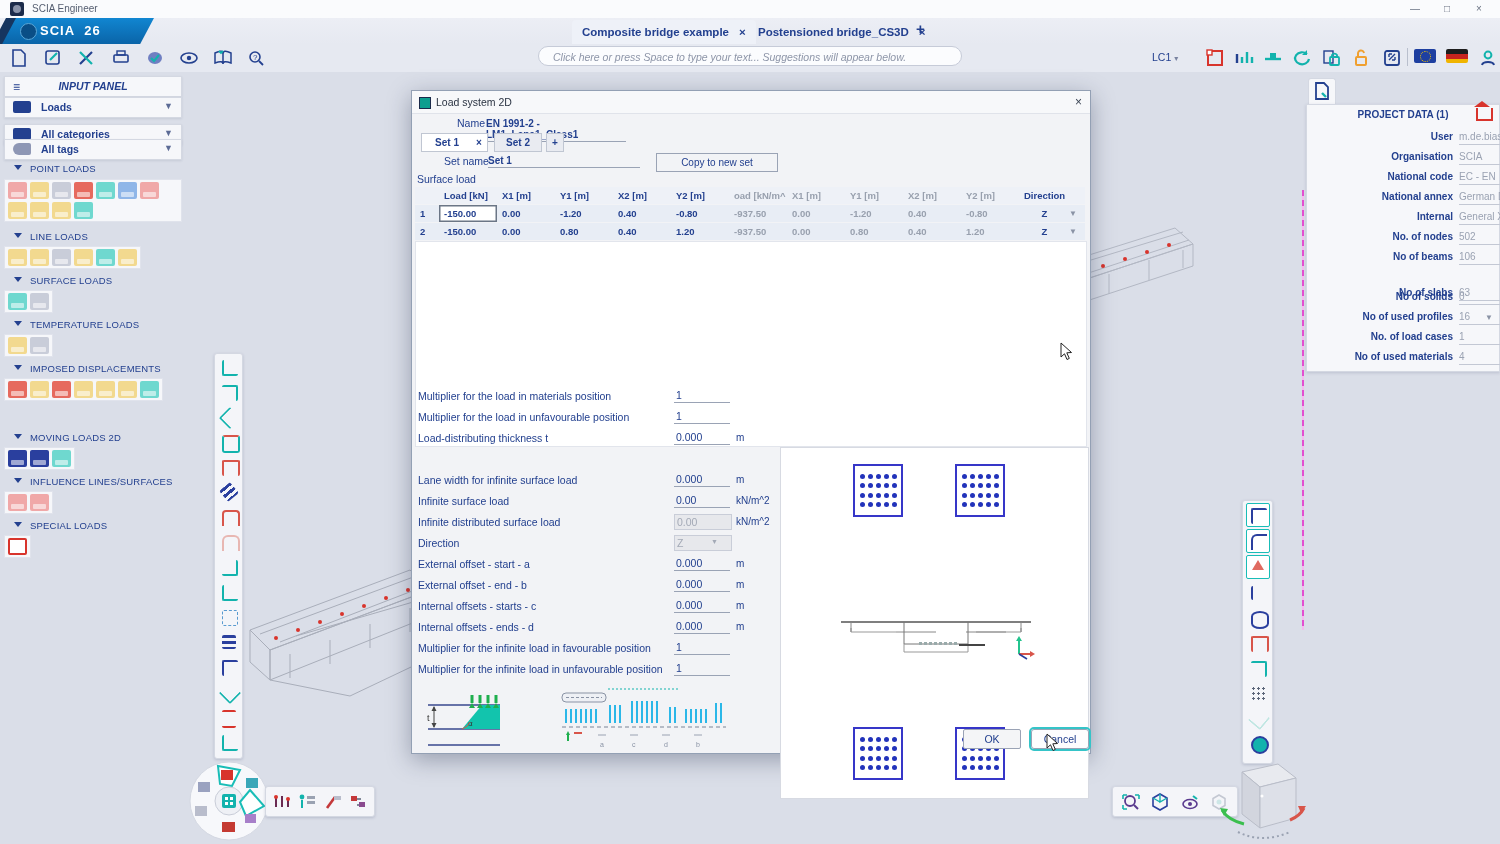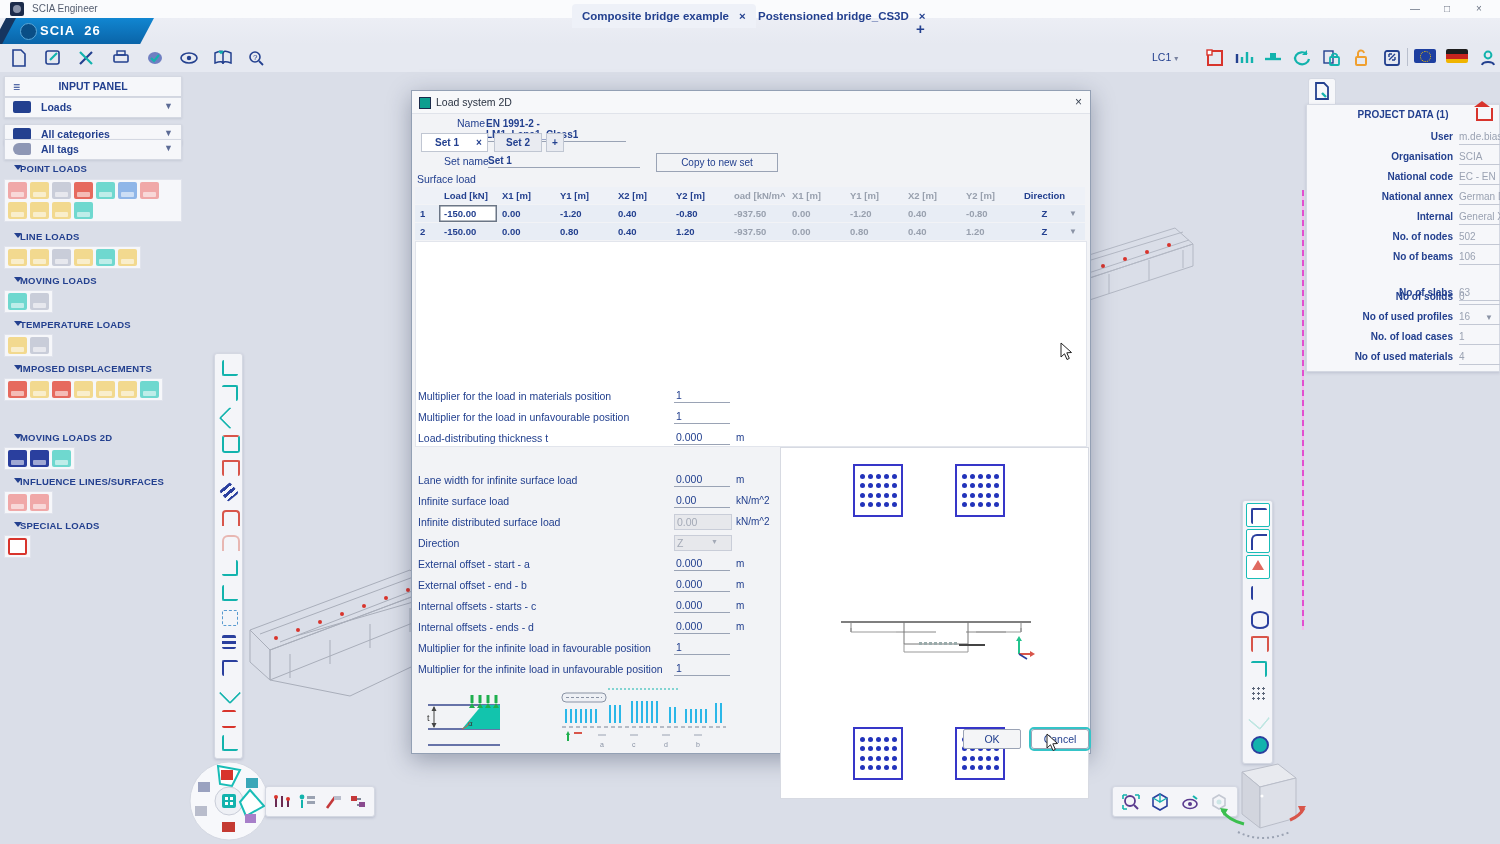--- a/index.html
+++ b/index.html
@@ -14,49 +14,49 @@
   #title-text{left:32px;top:3px;font-size:10px;color:#555e70;}
   .wbtn{top:2px;width:30px;height:14px;text-align:center;font-size:10px;color:#6b7383;line-height:14px;}
 
   
   #header{left:0;top:18px;width:1500px;height:26px;background:linear-gradient(#eceef5,#e6e9f1);}
   #scia-tab{left:6px;top:18px;width:158px;height:26px;}
   #scia-tab .edge{position:absolute;left:0;top:0;width:26px;height:26px;background:#16355f;transform:skewX(-28deg);transform-origin:top left;}
   #scia-tab .body{position:absolute;left:10px;top:0;width:138px;height:26px;background:linear-gradient(#1186d1,#0a64a8);transform:skewX(-28deg);transform-origin:top left;}
   #scia-tab .label{position:absolute;left:34px;top:5px;color:#fff;font-weight:bold;font-size:13px;letter-spacing:1px;}
   #scia-tab .logo{position:absolute;left:14px;top:5px;width:15px;height:15px;border-radius:50%;background:#0a4e86;border:1px solid #5aa7d8;}
-  .doctab{top:4px;height:24px;font-size:11.5px;font-weight:bold;color:#23408f;line-height:24px;}
+  .doctab{top:20px;height:24px;font-size:11.5px;font-weight:bold;color:#23408f;line-height:24px;}
   .doctab .x{margin-left:10px;font-weight:bold;color:#23408f;cursor:pointer;}
   .doctab.active{background:#eef1f8;border-radius:4px 4px 0 0;padding:0 10px;}
   #tab-add{top:20px;font-size:15px;font-weight:bold;color:#23408f;}
 
   
   #toolbar{left:0;top:44px;width:1500px;height:28px;background:#e6e9f1;}
   .tbi{top:48px;width:22px;height:20px;}
   .tbi svg{width:22px;height:20px;}
   #spotlight{left:538px;top:46px;width:424px;height:20px;background:#fbfcfe;border:1px solid #c6cbd8;border-radius:10px;font-size:10.5px;font-style:italic;color:#8d95a8;line-height:20px;padding-left:14px;box-sizing:border-box;}
   #lc-select{left:1152px;top:51px;font-size:10.5px;color:#23408f;}
   .flag{top:49px;width:22px;height:14px;border-radius:2px;}
   #flag-eu{background:#1e3fa0;}
   #flag-eu:after{content:"";position:absolute;left:6px;top:2px;width:9px;height:9px;border-radius:50%;border:1.5px dotted #f5c400;}
   #flag-de{overflow:hidden;}
   #flag-de .s1{position:absolute;left:0;top:0;width:22px;height:5px;background:#1d1d1d;}
   #flag-de .s2{position:absolute;left:0;top:5px;width:22px;height:5px;background:#c8241e;}
   #flag-de .s3{position:absolute;left:0;top:10px;width:22px;height:4px;background:#f0b400;}
   .lp-box{background:#f6f7fa;border:1px solid #d4d8e2;box-shadow:0 1px 2px rgba(60,70,110,.12);}
   #ip-header{left:4px;top:76px;width:176px;height:19px;}
-  #ip-header .ttl{position:absolute;left:0;top:3px;width:176px;text-align:center;font-size:10.5px;font-weight:bold;color:#23408f;}
+  #ip-header .ttl{position:absolute;left:0;top:3px;width:176px;text-align:center;font-size:10.5px;font-weight:bold;color:#23408f;font-style:italic;}
   #ip-burger{position:absolute;left:8px;top:3px;font-size:12px;color:#23408f;}
   .filter-row{left:4px;width:176px;height:19px;}
   .filter-row .fi{position:absolute;left:8px;top:3px;width:18px;height:12px;background:#23408f;border-radius:2px;}
   .filter-row .fl{position:absolute;left:36px;top:3px;font-size:10.5px;font-weight:bold;color:#23408f;}
   .filter-row .chev{position:absolute;right:8px;top:3px;font-size:9px;color:#5c6b95;}
   .sec-head{left:4px;width:176px;height:16px;}
   .sec-head .arr{position:absolute;left:10px;top:4px;width:0;height:0;border-left:4px solid transparent;border-right:4px solid transparent;border-top:5px solid #23408f;}
-  .sec-head .sl{position:absolute;left:16px;top:2px;font-size:9.5px;font-weight:bold;color:#23408f;letter-spacing:.2px;}
+  .sec-head .sl{position:absolute;left:26px;top:2px;font-size:9.5px;font-weight:normal;color:#23408f;letter-spacing:.2px;}
   .chips{left:4px;display:flex;gap:3px;padding:2px 3px;background:#f6f7fa;border:1px solid #e0e3ec;}
   .chip{width:19px;height:17px;border-radius:2px;position:relative;}
   .chip:after{content:"";position:absolute;left:3px;bottom:2px;right:3px;height:5px;border-radius:1px;background:rgba(255,255,255,.55);}
   .c-yel{background:#f2d98f;} .c-pink{background:#f0a8a8;} .c-red{background:#e66a5e;}
   .c-teal{background:#6fd8cf;} .c-grayc{background:#c9cdd9;}
   .c-navy{background:#2a3f9e;} .c-blue{background:#8fb6e8;}
 
   
   .vstrip{background:#f4f5f9;border:1px solid #d4d8e2;border-radius:3px;box-shadow:0 1px 3px rgba(50,60,100,.2);}
   .vicon{position:relative;width:24px;height:24px;margin:1px auto;}
@@ -177,20 +177,21 @@
   <div class="tbi abs" style="left:212px;"><svg viewBox="0 0 22 20">
         <path d="M3 5q8-4 8 1v10q0-4-8-1zM19 5q-8-4-8 1v10q0-4 8-1z" fill="none" stroke="#23408f" stroke-width="1.5"></path>
         <path d="M7 3l2 2 2-2" stroke="#12b3ad" stroke-width="1.8" fill="none"></path>
       </svg></div>
   <div class="tbi abs" style="left:246px;"><svg viewBox="0 0 22 20">
         <circle cx="9" cy="9" r="5" fill="none" stroke="#23408f" stroke-width="1.6"></circle>
         <path d="M13 13l4 4" stroke="#23408f" stroke-width="1.8"></path>
         <text x="7" y="12" font-size="8" fill="#23408f">?</text>
       </svg></div>
 
+  <div id="spotlight" class="abs">Click here or press Space to type your text... Suggestions will appear below.</div>
 
   <div id="lc-select" class="abs"><span>LC1</span> <span style="font-size:8px;color:#7a83a0;">▾</span></div>
   <div class="tbi abs" style="left:1204px;"><svg viewBox="0 0 22 20">
         <rect x="4" y="3" width="14" height="14" fill="none" stroke="#d8342c" stroke-width="2"></rect>
         <rect x="3" y="2" width="5" height="5" fill="#fff" stroke="#d8342c" stroke-width="1.4"></rect>
       </svg></div>
   <div class="tbi abs" style="left:1233px;"><svg viewBox="0 0 22 20">
         <path d="M4 15V6" stroke="#23408f" stroke-width="2.4"></path>
         <path d="M9 15V9M14 15V4M19 15v-6" stroke="#12b3ad" stroke-width="2.4"></path>
       </svg></div>
@@ -307,21 +308,21 @@
   <div class="chips abs" style="top:246px;">
     <span class="chip c-yel"></span>
       <span class="chip c-yel"></span>
       <span class="chip c-grayc"></span>
       <span class="chip c-yel"></span>
       <span class="chip c-teal"></span>
       <span class="chip c-yel"></span>
   </div>
   <div class="sec-head abs" style="top:273px;">
     <div class="arr"></div>
-      <div class="sl">MOVING LOADS</div>
+      <div class="sl">SURFACE LOADS</div>
   </div>
   <div class="chips abs" style="top:290px;">
     <span class="chip c-teal"></span>
       <span class="chip c-grayc"></span>
   </div>
   <div class="sec-head abs" style="top:317px;">
     <div class="arr"></div>
       <div class="sl">TEMPERATURE LOADS</div>
   </div>
   <div class="chips abs" style="top:334px;">

